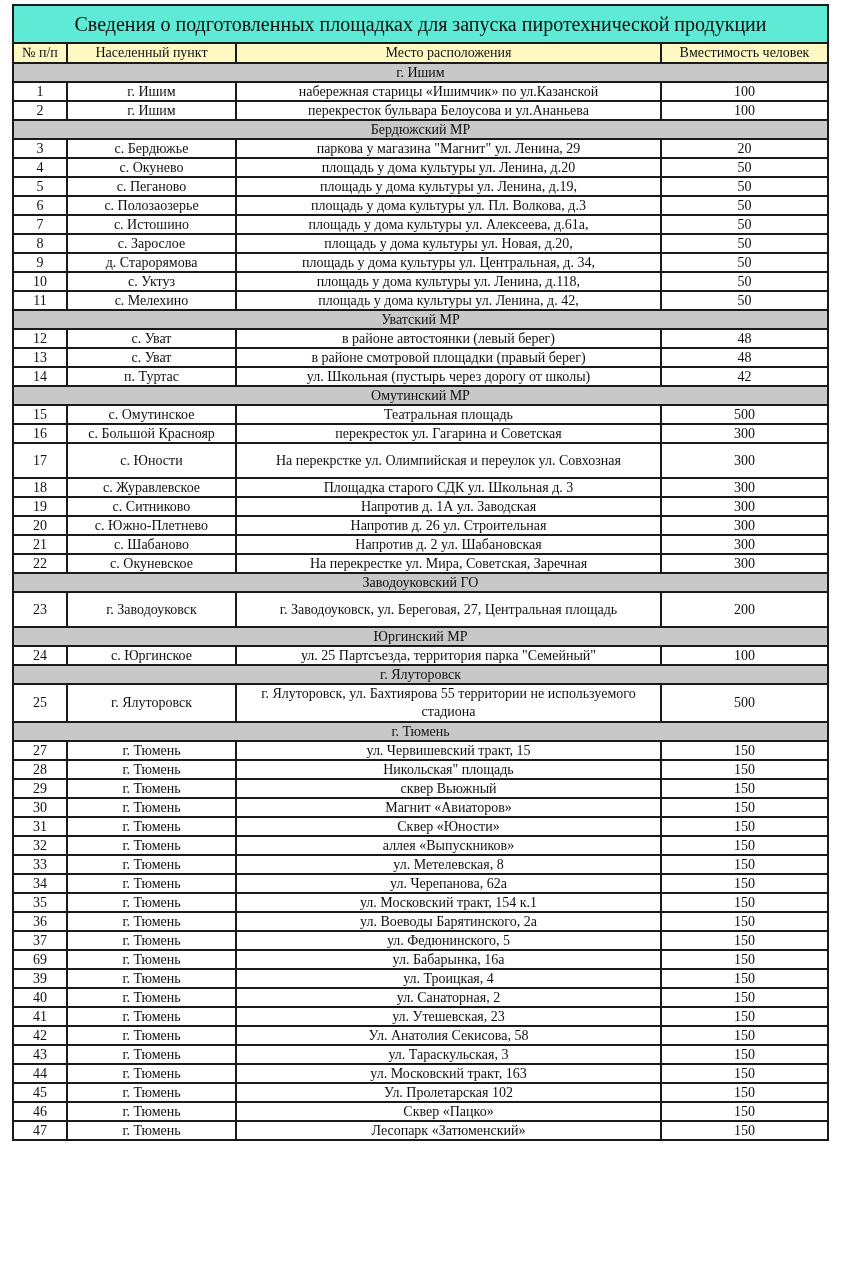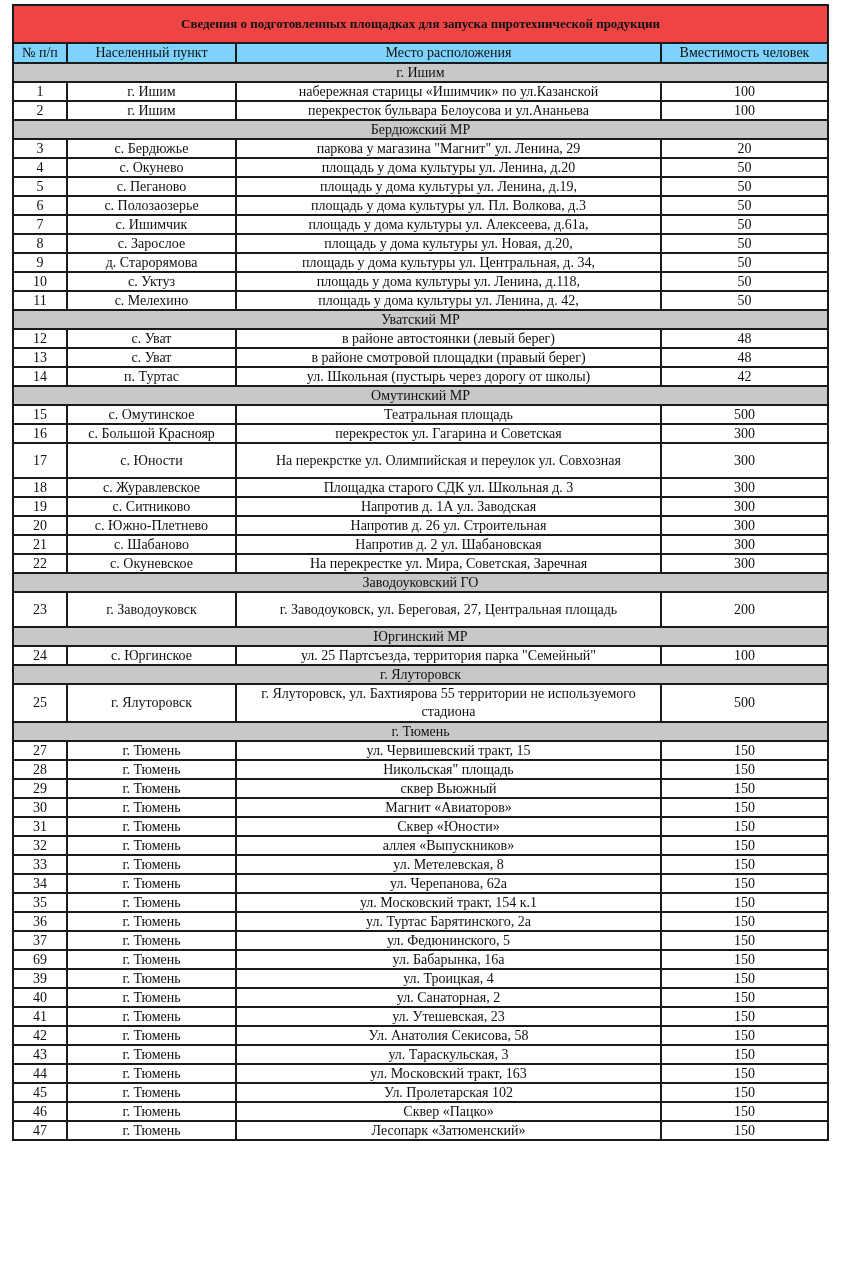--- a/index.html
+++ b/index.html
@@ -13,24 +13,24 @@
       border-collapse: collapse; width: 815px; table-layout: fixed;
     }
     td, th {
       border: 2px solid #1a1a1a;
       text-align: center; vertical-align: middle;
       font-size: 14px; font-weight: normal;
       padding: 0 2px; line-height: 16px;
       overflow: hidden; white-space: nowrap;
     }
     .title-cell {
-      height: 36px; font-weight: bold; font-size: 13px;
-      background: #ef4444;
+      height: 36px; font-weight: normal; font-size: 20px;
+      background: #5eead4;
     }
-    .hdr th { background: #7dd3fc; height: 18px; }
+    .hdr th { background: #fef9c3; height: 18px; }
     .grp td { background: #c8c8c8; height: 17px; }
     .row td { height: 17px; background: #ffffff; }
     .row.tall td { height: 33px; }
     .row.tall2 td { height: 36px; }
     .wrap { white-space: normal; line-height: 18px; margin-left: 26px; }
   </style>
 </head>
 <body>
 
 <div id="doc">
@@ -90,21 +90,21 @@
           <td>50</td>
         </tr>
         <tr class="row">
           <td>6</td>
           <td>с. Полозаозерье</td>
           <td>площадь у дома культуры ул. Пл. Волкова, д.3</td>
           <td>50</td>
         </tr>
         <tr class="row">
           <td>7</td>
-          <td>с. Ишимчик</td>
+          <td>с. Истошино</td>
           <td>площадь у дома культуры ул. Алексеева, д.61а,</td>
           <td>50</td>
         </tr>
         <tr class="row">
           <td>8</td>
           <td>с. Зарослое</td>
           <td>площадь у дома культуры ул. Новая, д.20,</td>
           <td>50</td>
         </tr>
         <tr class="row">
@@ -277,21 +277,21 @@
         </tr>
         <tr class="row">
           <td>35</td>
           <td>г. Тюмень</td>
           <td>ул. Московский тракт, 154 к.1</td>
           <td>150</td>
         </tr>
         <tr class="row">
           <td>36</td>
           <td>г. Тюмень</td>
-          <td>ул. Туртас Барятинского, 2а</td>
+          <td>ул. Воеводы Барятинского, 2а</td>
           <td>150</td>
         </tr>
         <tr class="row">
           <td>37</td>
           <td>г. Тюмень</td>
           <td>ул. Федюнинского, 5</td>
           <td>150</td>
         </tr>
         <tr class="row">
           <td>69</td>

